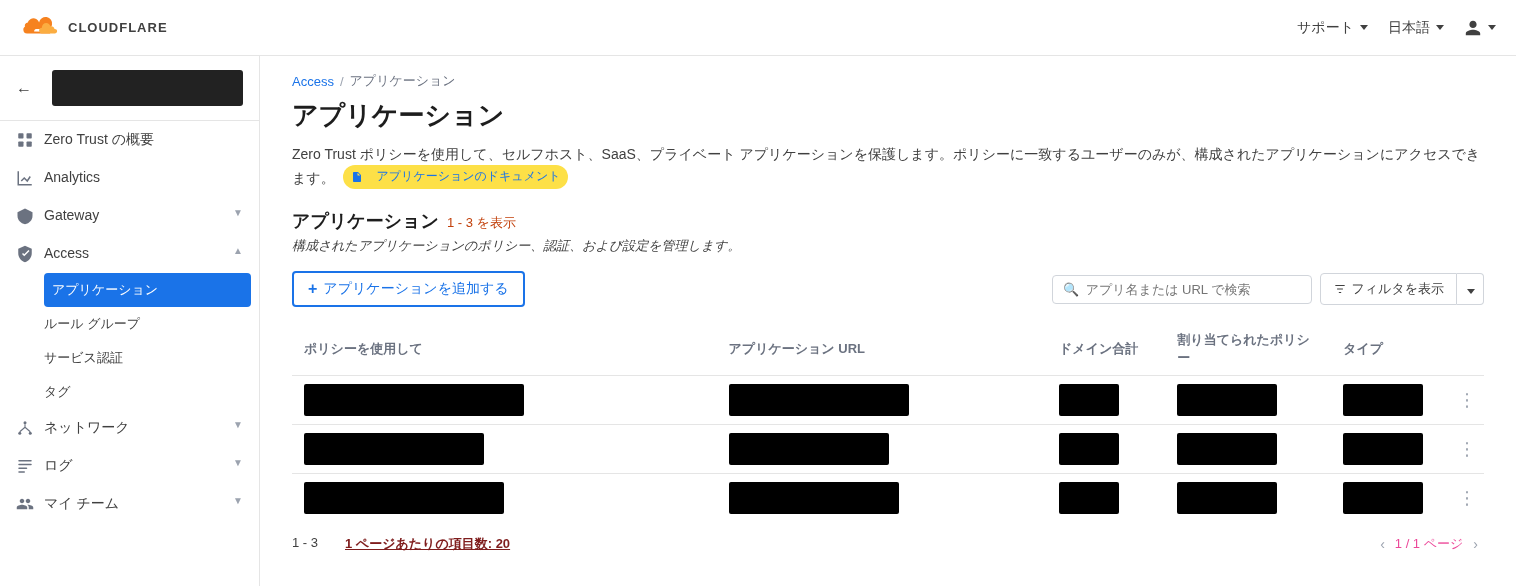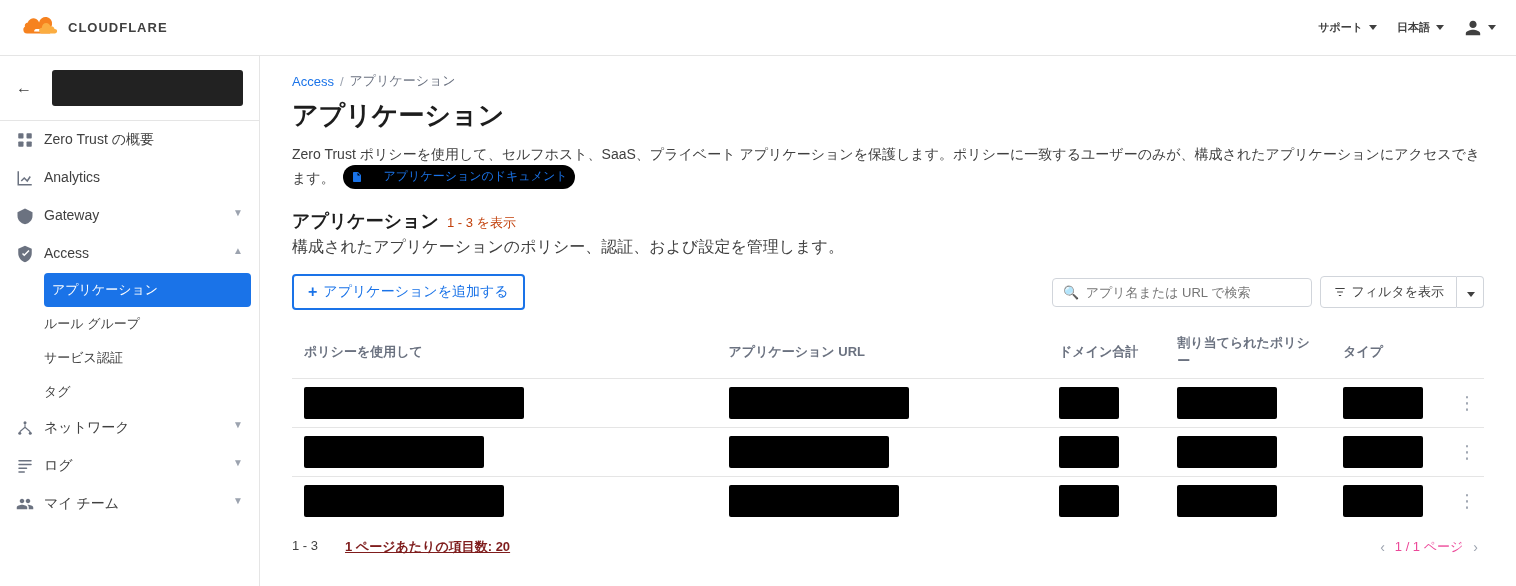--- a/index.html
+++ b/index.html
@@ -15,22 +15,22 @@
       justify-content: space-between;
       padding: 0 20px;
       flex-shrink: 0;
     }
     .logo-area { display: flex; align-items: center; gap: 8px; }
     .logo-icon { width: 40px; height: 28px; }
     .logo-text { font-size: 13px; font-weight: 700; color: #404040; letter-spacing: 1px; }
     .topbar-right { display: flex; align-items: center; gap: 20px; }
     .topbar-btn {
       display: flex; align-items: center; gap: 4px;
-      font-size: 11px; color: #404040; cursor: pointer;
-      background: none; border: none; font-weight: bold;
+      font-size: 14px; color: #404040; cursor: pointer;
+      background: none; border: none;
     }
     .chevron-down { display: inline-block; width: 0; height: 0;
       border-left: 4px solid transparent; border-right: 4px solid transparent;
       border-top: 5px solid currentColor; margin-left: 2px; }
 
     
     .main-layout { display: flex; flex: 1; overflow: hidden; }
 
     
     .sidebar {
@@ -110,39 +110,39 @@
       margin-bottom: 10px;
     }
 
     .page-desc {
       font-size: 14px;
       color: #404040;
       line-height: 1.6;
       margin-bottom: 6px;
     }
     .doc-badge {
-      display: inline-flex; align-items: center; gap: 21px;
-      background: #000000;
+      display: inline-flex; align-items: center; gap: 14px;
+      background: #fde047;
       color: #1a73e8;
       font-size: 12px;
       padding: 2px 8px;
       border-radius: 12px;
       cursor: pointer;
       margin-left: 4px;
     }
 
     .section-header {
       display: flex; align-items: baseline; gap: 8px;
       margin-top: 20px; margin-bottom: 4px;
     }
     .section-title { font-size: 18px; font-weight: 600; color: #1d1d1d; }
     .section-subtitle { font-size: 13px; color: #c2410c; }
 
     .section-desc {
-      font-size: 16px; color: #404040; margin-bottom: 16px;
+      font-size: 13px; color: #404040; margin-bottom: 16px; font-style: italic;
     }
 
     .toolbar {
       display: flex; align-items: center; justify-content: space-between;
       margin-bottom: 16px;
     }
     .btn-add {
       display: flex; align-items: center; gap: 6px;
       background: #fff;
       border: 2px solid #1a73e8;

